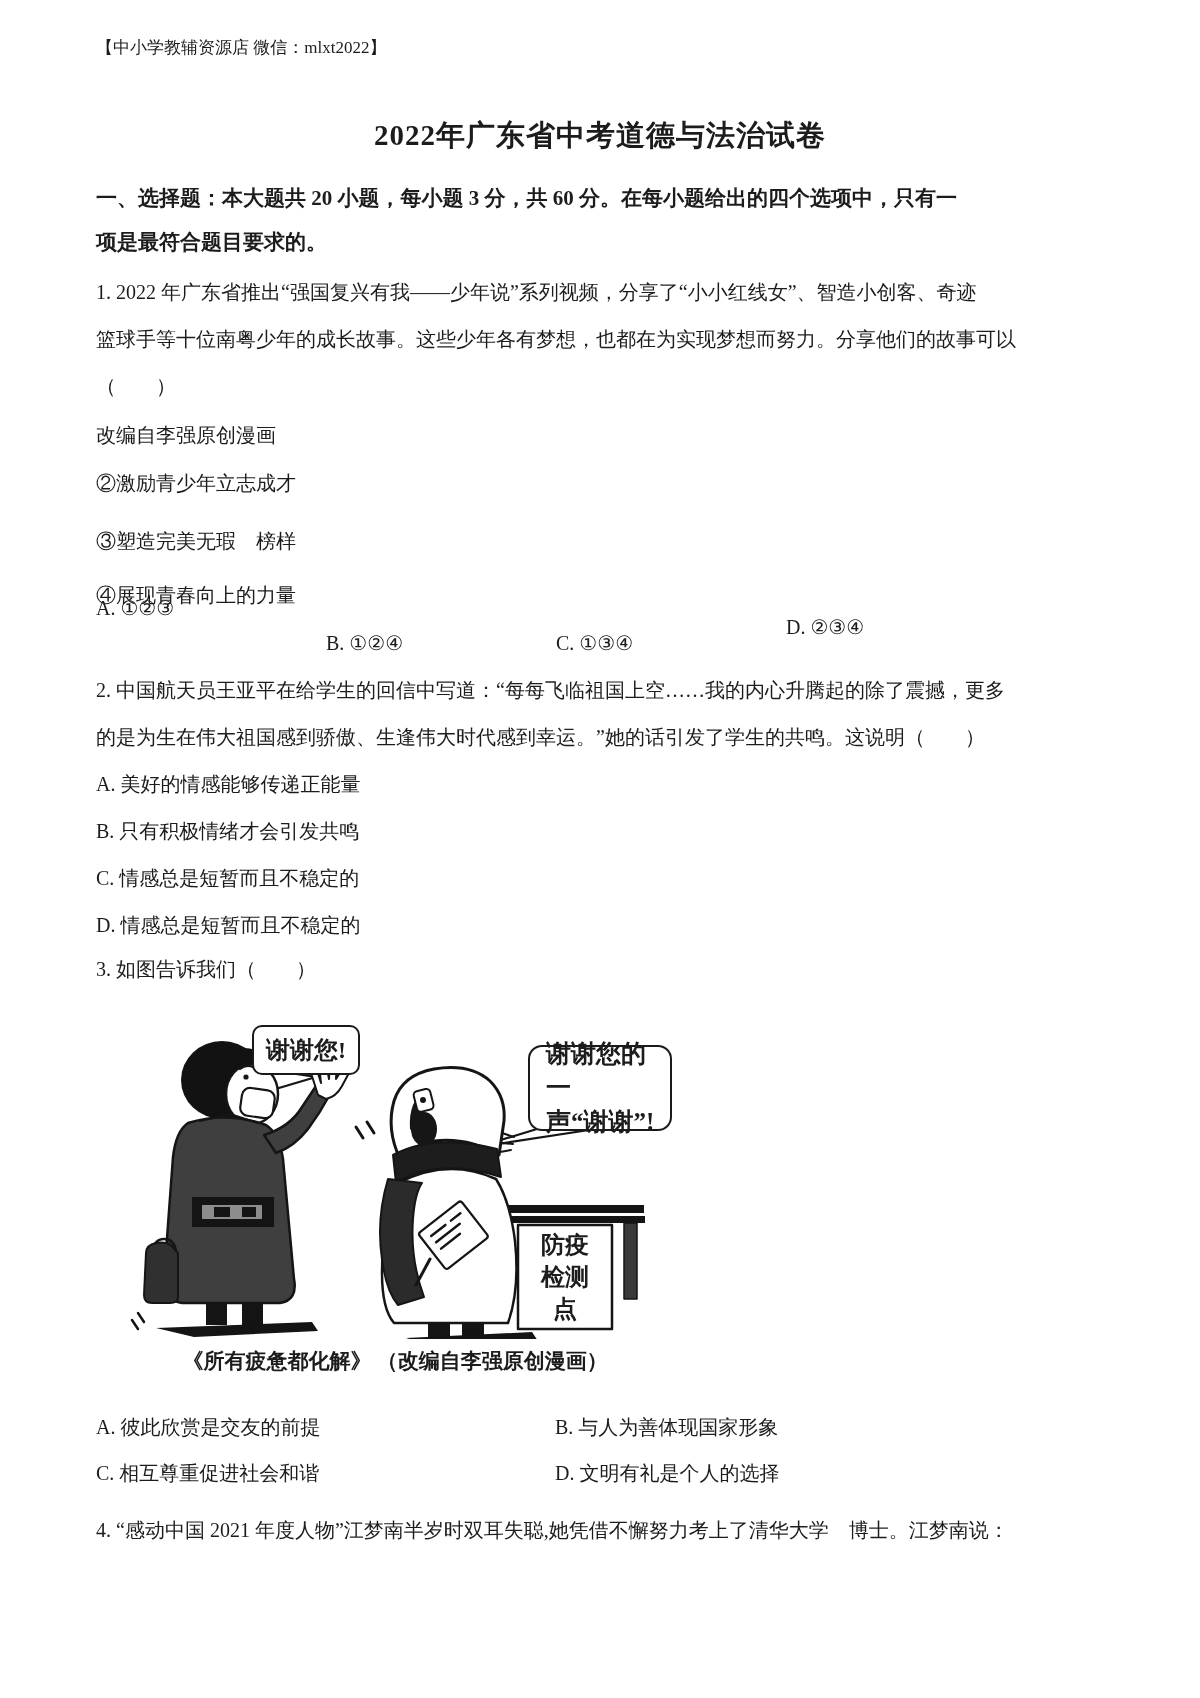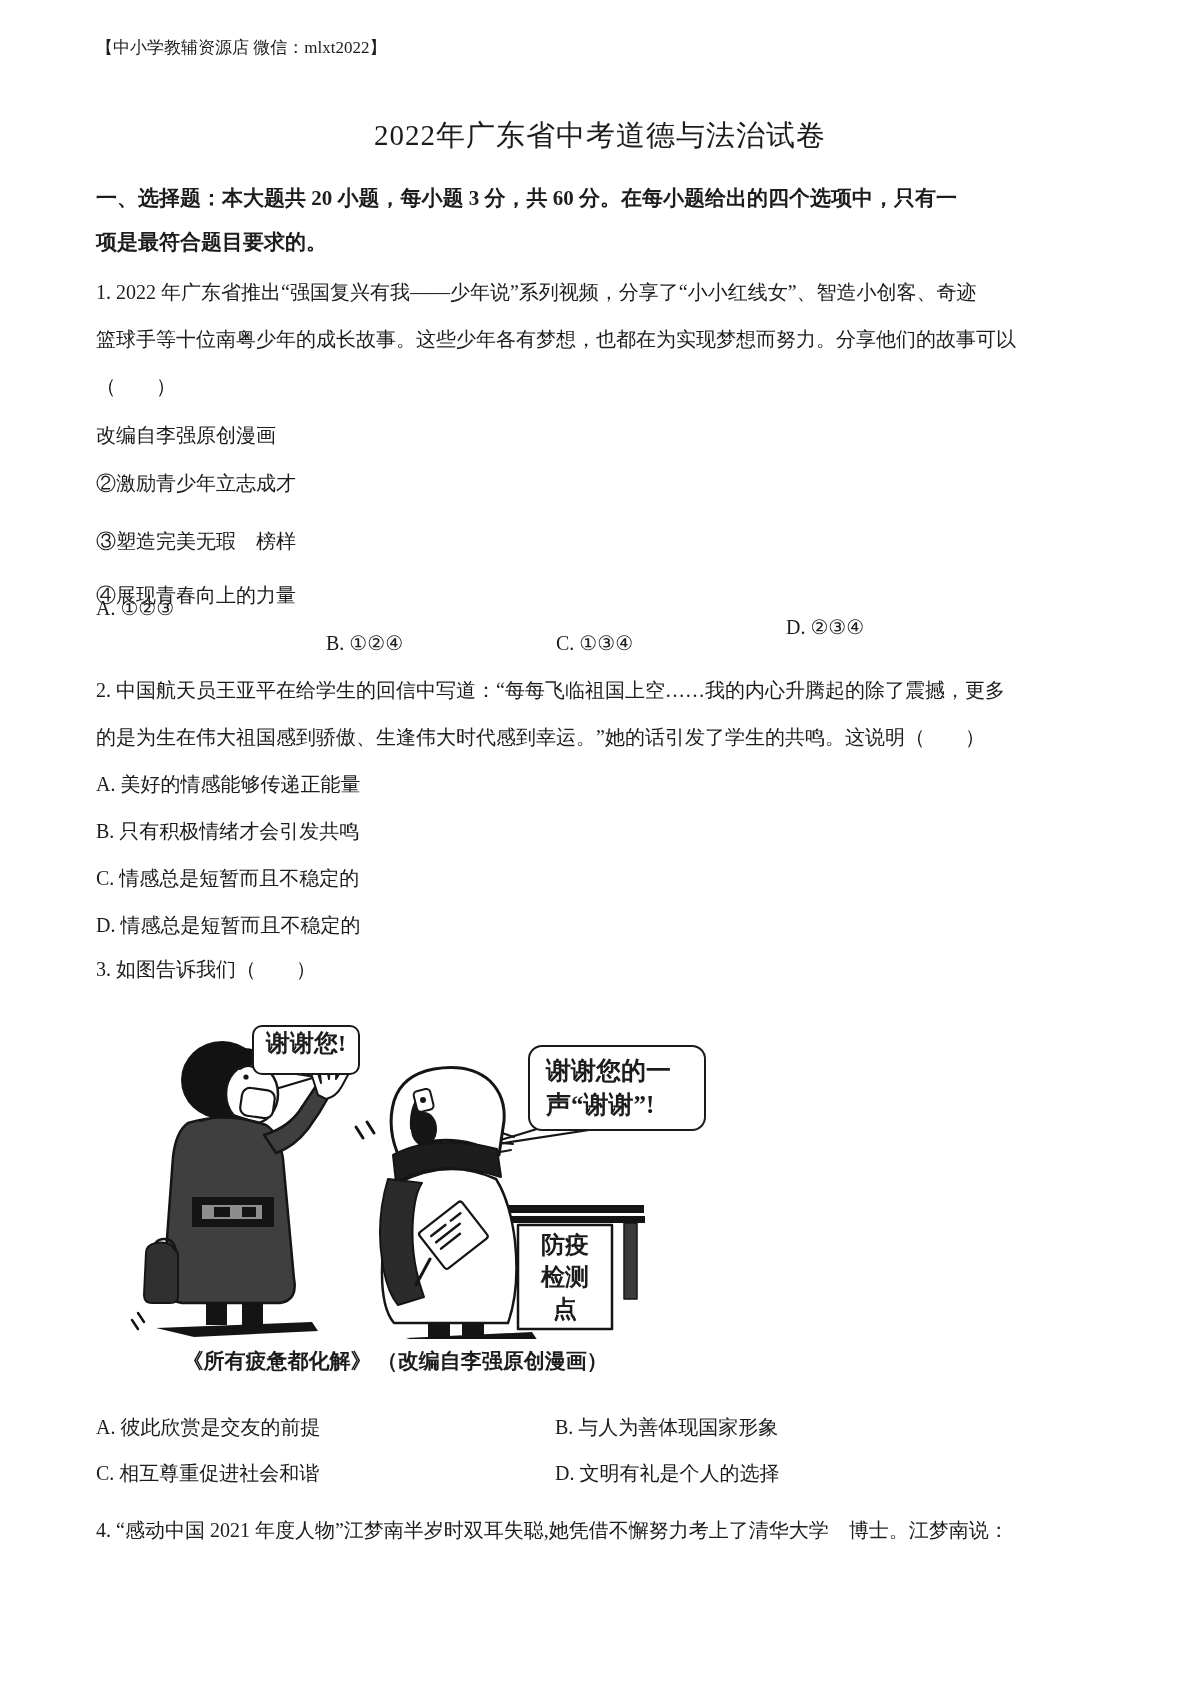--- a/index.html
+++ b/index.html
@@ -4,31 +4,31 @@
 <style>
   html,body{margin:0;padding:0;}
   body{
     width:1200px;height:1698px;background:#ffffff;position:relative;
     font-family:"Liberation Serif","DejaVu Serif",serif;color:#1c1c1c;
   }
   .page{position:absolute;inset:0;background:#fff;overflow:hidden;margin-top:24px;}
   .line{position:absolute;left:96px;font-size:20px;white-space:pre;line-height:1.25;}
   .watermark{position:absolute;top:12px;left:96px;font-size:17px;}
   .title{position:absolute;top:92px;left:0;width:100%;text-align:center;
-    font-size:29px;font-weight:normal;margin:0;letter-spacing:1px;}
+    font-size:29px;font-weight:bold;margin:0;letter-spacing:1px;}
   .section{font-size:21px;font-weight:bold;}
   
   .cartoon{position:absolute;left:130px;top:963px;width:580px;height:352px;}
   .cartoon svg{position:absolute;left:0;top:0;}
   .bubble{position:absolute;background:#fff;border:2.5px solid #1a1a1a;
     font-weight:bold;box-sizing:border-box;
     font-family:"Liberation Serif","DejaVu Serif",serif;}
   .b1{left:122px;top:38px;width:108px;height:50px;border-radius:10px;
-    display:flex;justify-content:center;font-size:24px;}
-  .b2{left:398px;top:58px;width:178px;height:86px;border-radius:14px;
+    display:flex;align-items:center;justify-content:center;font-size:24px;}
+  .b2{left:398px;top:58px;width:144px;height:86px;border-radius:14px;
     display:flex;flex-direction:column;justify-content:center;
     padding-left:16px;font-size:25px;line-height:34px;}
   .sign-text{position:absolute;left:388px;top:241px;width:94px;height:98px;
     display:flex;flex-direction:column;align-items:center;justify-content:center;
     font-weight:bold;font-size:24px;line-height:32px;}
   .caption{position:absolute;top:1323px;left:115px;width:560px;text-align:center;
     font-size:21px;font-weight:bold;white-space:pre;}
 </style>
 </head>
 <body>

